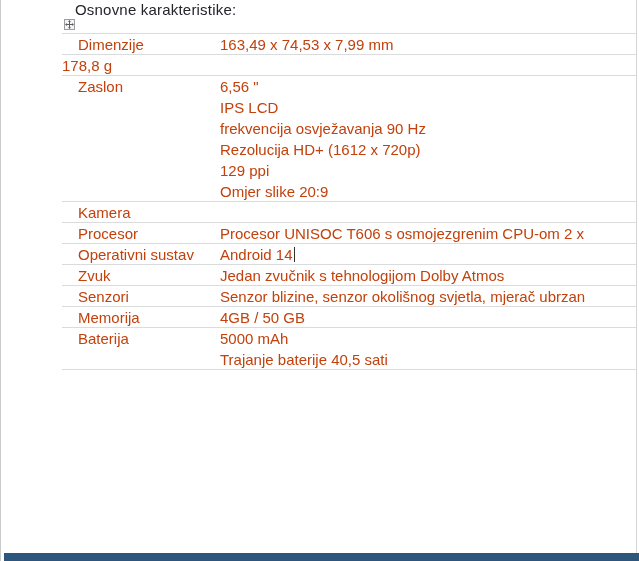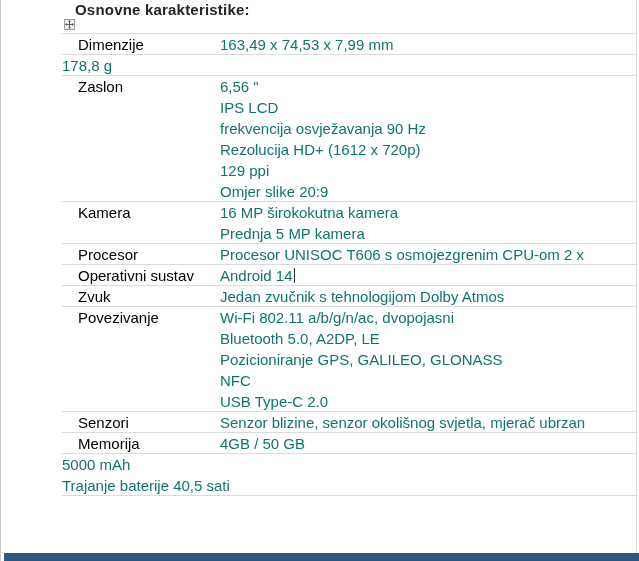--- a/index.html
+++ b/index.html
@@ -27,21 +27,21 @@
     left: 636px; top: 0; bottom: 0;
     width: 1px;
     background: #d4d5d6;
   }
   
   .heading {
     position: absolute;
     left: 75px;
     top: 1px;
     font-size: 15px;
-    font-weight: bold;
+    font-weight: normal;
     color: #23252b;
     letter-spacing: 0.2px;
     white-space: nowrap;
   }
   
   .handle {
     position: absolute;
     left: 64px;
     top: 19px;
     width: 11px;
@@ -75,31 +75,31 @@
     height: 1px;
     background: #dadbdc;
   }
   .cell-label {
     box-sizing: border-box;
     width: 158px;
     flex: 0 0 158px;
     padding-left: 16px;
     font-size: 15px;
     line-height: 21px;
-    color: #000000;
+    color: #c2410c;
     white-space: nowrap;
     overflow: hidden;
   }
   .cell-value {
     flex: 1 1 auto;
     min-width: 0;
     overflow: hidden;
     font-size: 15px;
     line-height: 21px;
-    color: #0f766e;
+    color: #c2410c;
   }
   .value-line {
     height: 21px;
     line-height: 21px;
     white-space: nowrap;
     overflow: hidden;
   }
   .caret {
     display: inline-block;
     width: 1px;
@@ -163,24 +163,20 @@
           <div class="value-line">IPS LCD</div>
           <div class="value-line">frekvencija osvježavanja 90 Hz</div>
           <div class="value-line">Rezolucija HD+ (1612 x 720p)</div>
           <div class="value-line">129 ppi</div>
           <div class="value-line">Omjer slike 20:9</div>
         </div>
   </div>
 
   <div class="row">
     <div class="cell-label">Kamera</div>
-    <div class="cell-value">
-          <div class="value-line">16 MP širokokutna kamera</div>
-          <div class="value-line">Prednja 5 MP kamera</div>
-        </div>
   </div>
 
   <div class="row">
     <div class="cell-label">Procesor</div>
     <div class="cell-value">
           <div class="value-line">Procesor UNISOC T606 s osmojezgrenim CPU-om 2 x</div>
         </div>
   </div>
 
   <div class="row">
@@ -191,46 +187,37 @@
   </div>
 
 
   <div class="row">
     <div class="cell-label">Zvuk</div>
     <div class="cell-value">
           <div class="value-line">Jedan zvučnik s tehnologijom Dolby Atmos</div>
         </div>
   </div>
 
-  <div class="row">
-    <div class="cell-label">Povezivanje</div>
-    <div class="cell-value">
-          <div class="value-line">Wi-Fi 802.11 a/b/g/n/ac, dvopojasni</div>
-          <div class="value-line">Bluetooth 5.0, A2DP, LE</div>
-          <div class="value-line">Pozicioniranje GPS, GALILEO, GLONASS</div>
-          <div class="value-line">NFC</div>
-          <div class="value-line">USB Type-C 2.0</div>
-        </div>
-  </div>
 
   <div class="row">
     <div class="cell-label">Senzori</div>
     <div class="cell-value">
           <div class="value-line">Senzor blizine, senzor okolišnog svjetla, mjerač ubrzan</div>
         </div>
   </div>
 
   <div class="row">
     <div class="cell-label">Memorija</div>
     <div class="cell-value">
           <div class="value-line">4GB / 50 GB</div>
         </div>
   </div>
 
   <div class="row">
+    <div class="cell-label">Baterija</div>
     <div class="cell-value">
           <div class="value-line">5000 mAh</div>
           <div class="value-line">Trajanje baterije 40,5 sati</div>
         </div>
   </div>
 </div>
 
   <div class="bottom-bar"></div>
 </div>
 

